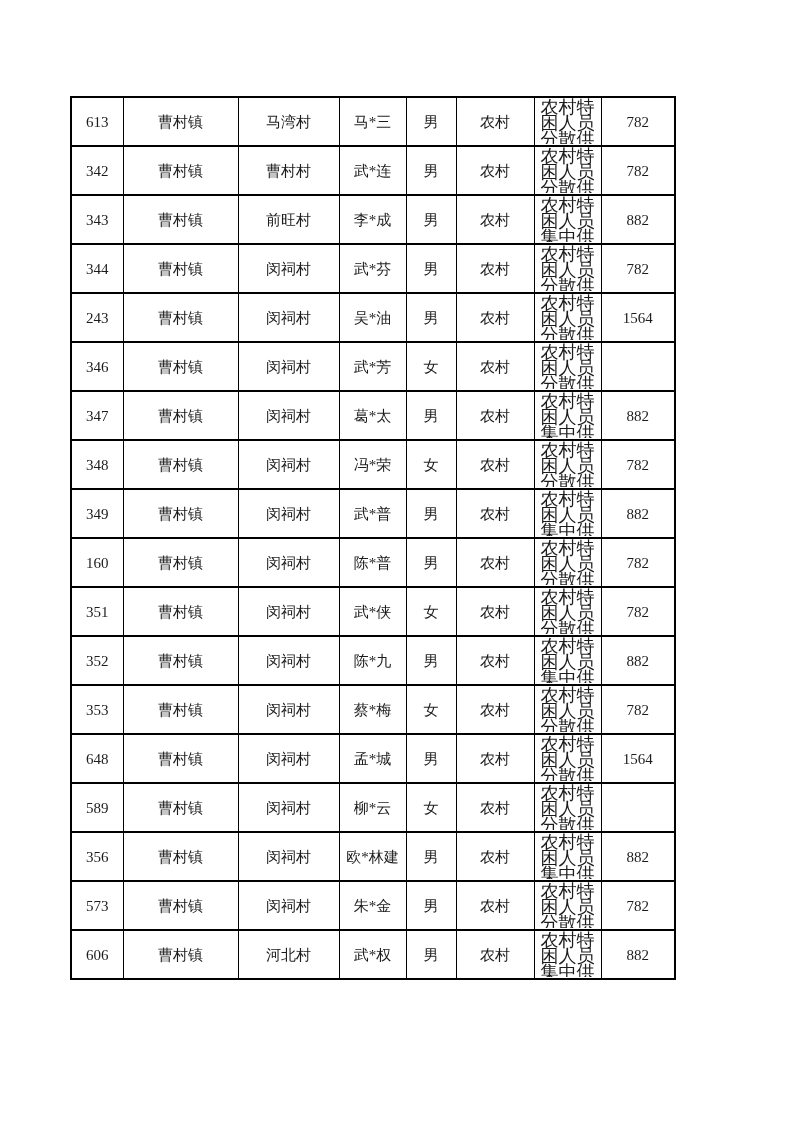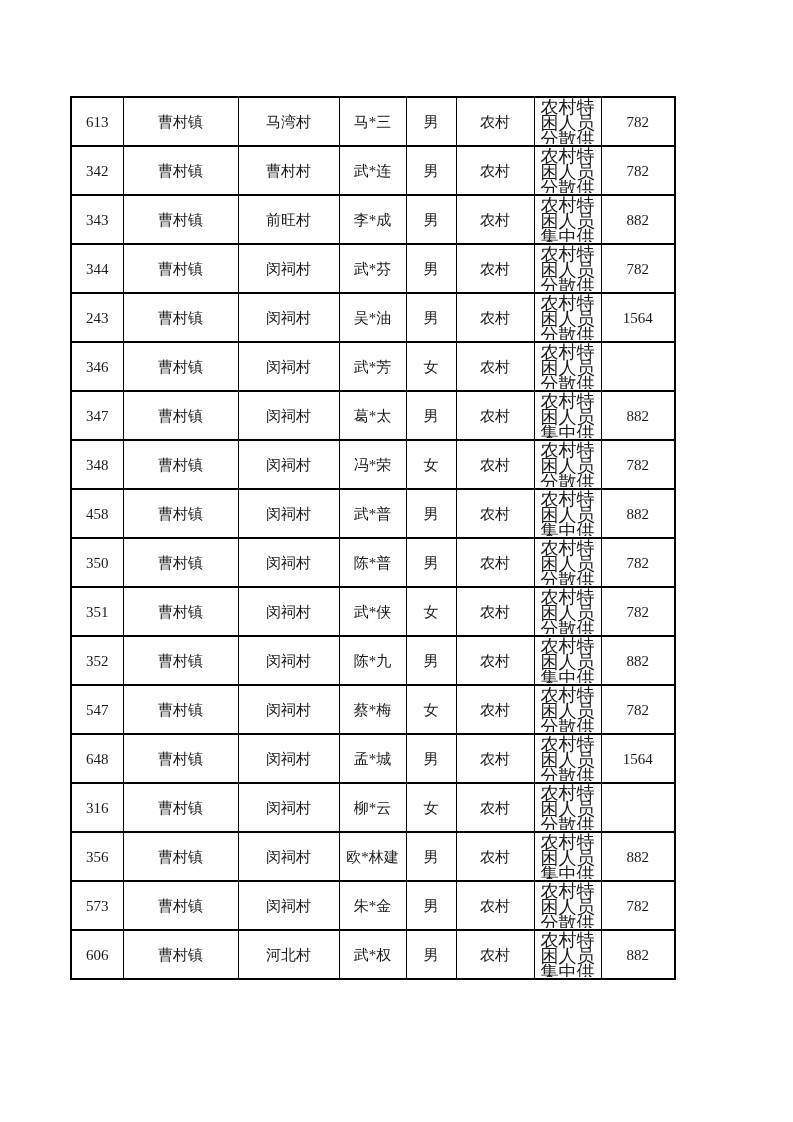--- a/index.html
+++ b/index.html
@@ -174,33 +174,33 @@
     <td>闵祠村</td>
     <td>冯*荣</td>
     <td>女</td>
     <td>农村</td>
     <td class="cat">
       <div class="cat-wrap">农村特困人员分散供养</div>
     </td>
     <td>782</td>
   </tr>
         <tr>
-    <td>458</td>
+    <td>349</td>
     <td>曹村镇</td>
     <td>闵祠村</td>
     <td>武*普</td>
     <td>男</td>
     <td>农村</td>
     <td class="cat">
       <div class="cat-wrap">农村特困人员集中供养</div>
     </td>
     <td>882</td>
   </tr>
         <tr>
-    <td>350</td>
+    <td>160</td>
     <td>曹村镇</td>
     <td>闵祠村</td>
     <td>陈*普</td>
     <td>男</td>
     <td>农村</td>
     <td class="cat">
       <div class="cat-wrap">农村特困人员分散供养</div>
     </td>
     <td>782</td>
   </tr>
@@ -222,21 +222,21 @@
     <td>闵祠村</td>
     <td>陈*九</td>
     <td>男</td>
     <td>农村</td>
     <td class="cat">
       <div class="cat-wrap">农村特困人员集中供养</div>
     </td>
     <td>882</td>
   </tr>
         <tr>
-    <td>547</td>
+    <td>353</td>
     <td>曹村镇</td>
     <td>闵祠村</td>
     <td>蔡*梅</td>
     <td>女</td>
     <td>农村</td>
     <td class="cat">
       <div class="cat-wrap">农村特困人员分散供养</div>
     </td>
     <td>782</td>
   </tr>
@@ -246,21 +246,21 @@
     <td>闵祠村</td>
     <td>孟*城</td>
     <td>男</td>
     <td>农村</td>
     <td class="cat">
       <div class="cat-wrap">农村特困人员分散供养</div>
     </td>
     <td>1564</td>
   </tr>
         <tr>
-    <td>316</td>
+    <td>589</td>
     <td>曹村镇</td>
     <td>闵祠村</td>
     <td>柳*云</td>
     <td>女</td>
     <td>农村</td>
     <td class="cat">
       <div class="cat-wrap">农村特困人员分散供养</div>
     </td>
     <td></td>
   </tr>

